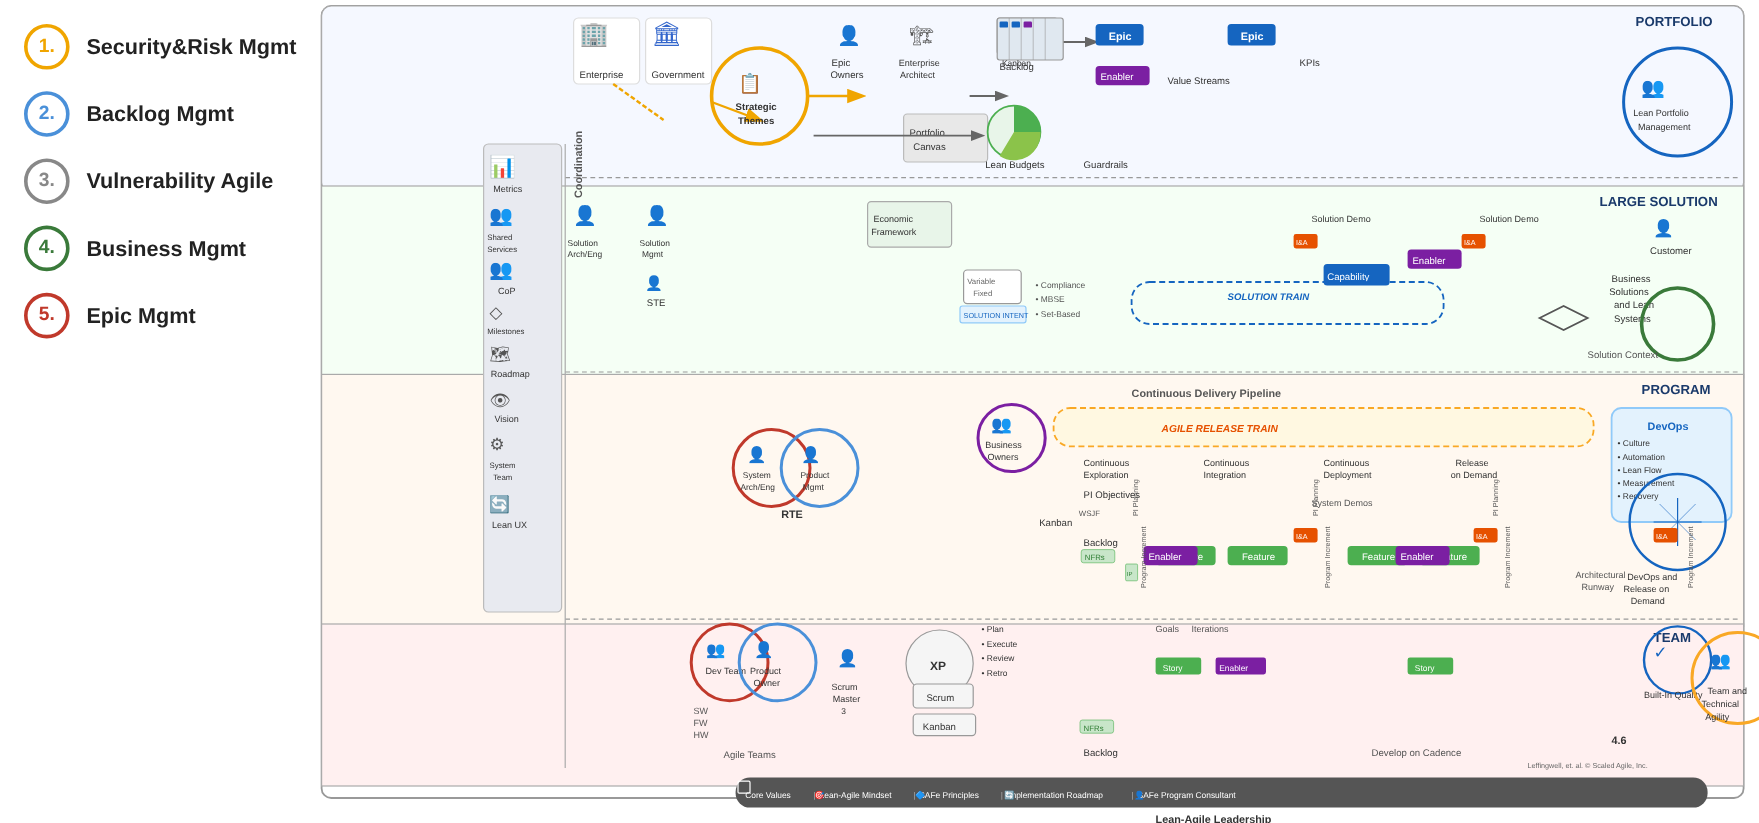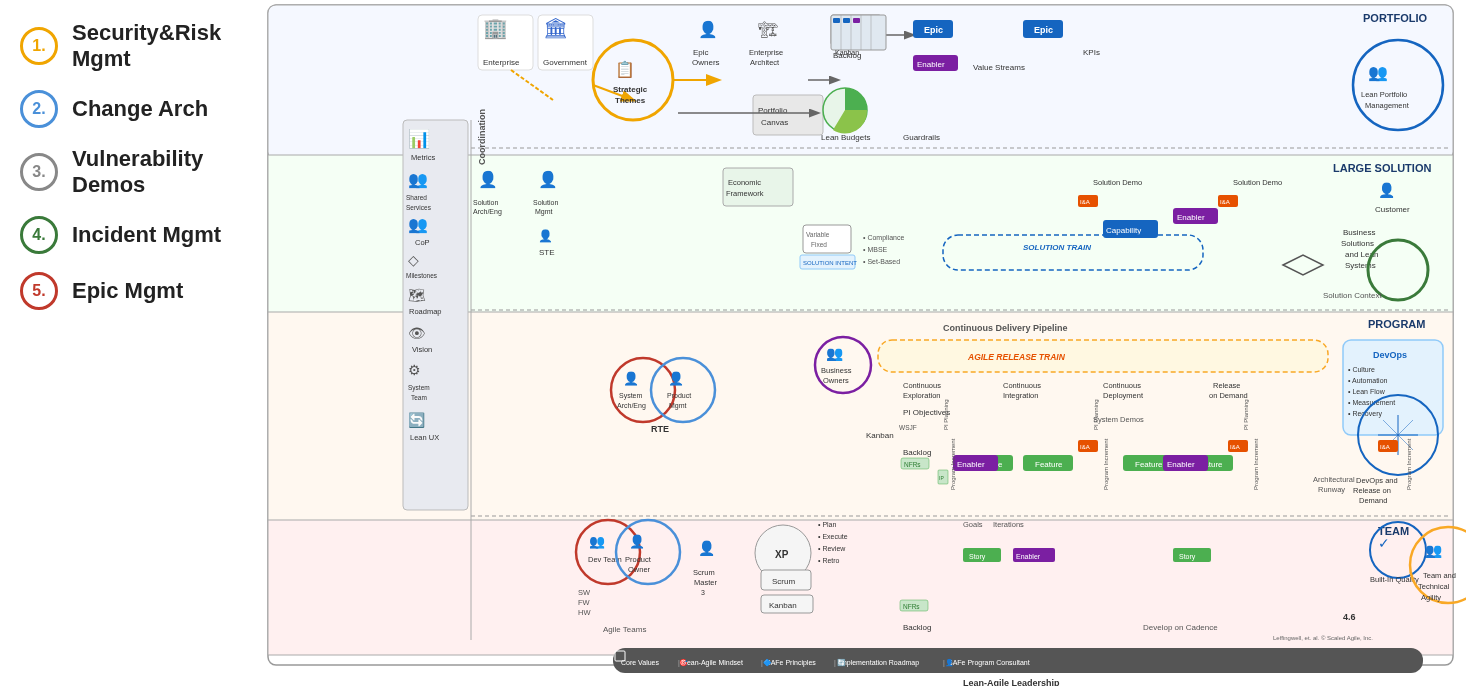--- a/index.html
+++ b/index.html
@@ -36,21 +36,21 @@
       border-radius: 50%;
       display: flex;
       align-items: center;
       justify-content: center;
       font-weight: bold;
       font-size: 16px;
       flex-shrink: 0;
       background: #fff;
     }
     .legend-label {
-      font-size: 22px;
+      font-size: 18px;
       font-weight: 600;
       color: #222;
     }
     
     .diagram-area {
       flex: 1;
       position: relative;
       overflow: hidden;
     }
     .diagram-area svg {
@@ -67,33 +67,33 @@
     <div class="legend-item">
       <div class="legend-circle" style="border: 3px solid #f0a500; color: #f0a500;">
         <span>1.</span>
       </div>
       <span class="legend-label">Security&amp;Risk Mgmt</span>
     </div>
     <div class="legend-item">
       <div class="legend-circle" style="border: 3px solid #4a90d9; color: #4a90d9;">
         <span>2.</span>
       </div>
-      <span class="legend-label">Change Arch</span>
+      <span class="legend-label">Backlog Mgmt</span>
     </div>
     <div class="legend-item">
       <div class="legend-circle" style="border: 3px solid #888; color: #888;">
         <span>3.</span>
       </div>
-      <span class="legend-label">Vulnerability Demos</span>
+      <span class="legend-label">Vulnerability Agile</span>
     </div>
     <div class="legend-item">
       <div class="legend-circle" style="border: 3px solid #3a7a3a; color: #3a7a3a;">
         <span>4.</span>
       </div>
-      <span class="legend-label">Incident Mgmt</span>
+      <span class="legend-label">Business Mgmt</span>
     </div>
     <div class="legend-item">
       <div class="legend-circle" style="border: 3px solid #c0392b; color: #c0392b;">
         <span>5.</span>
       </div>
       <span class="legend-label">Epic Mgmt</span>
     </div>
   </div>
 
   <div class="diagram-area">

